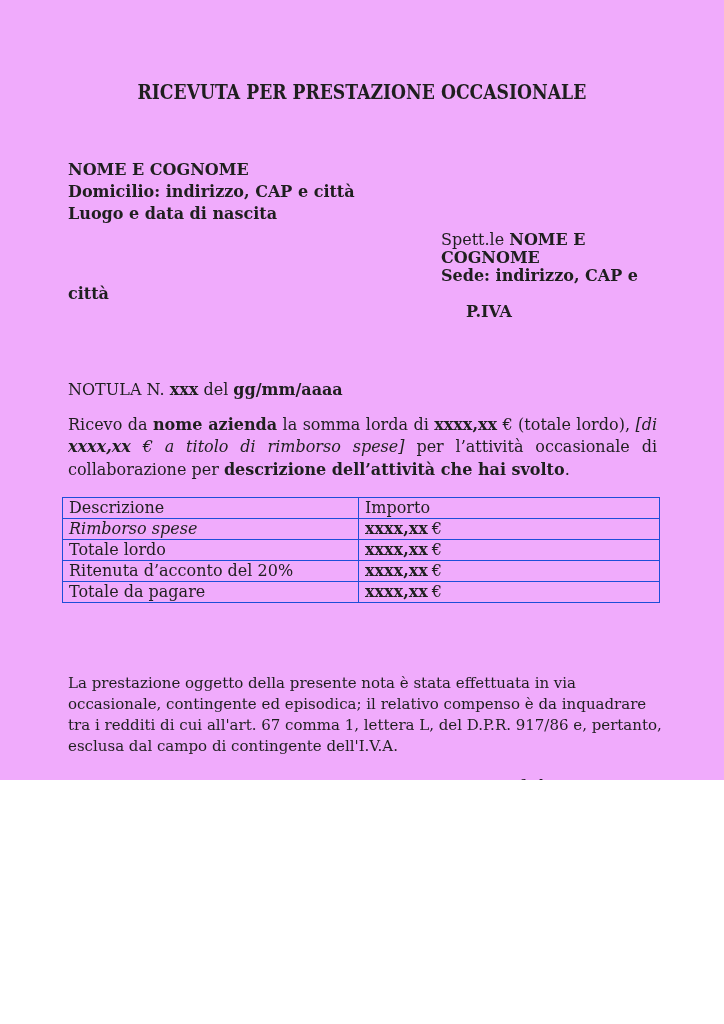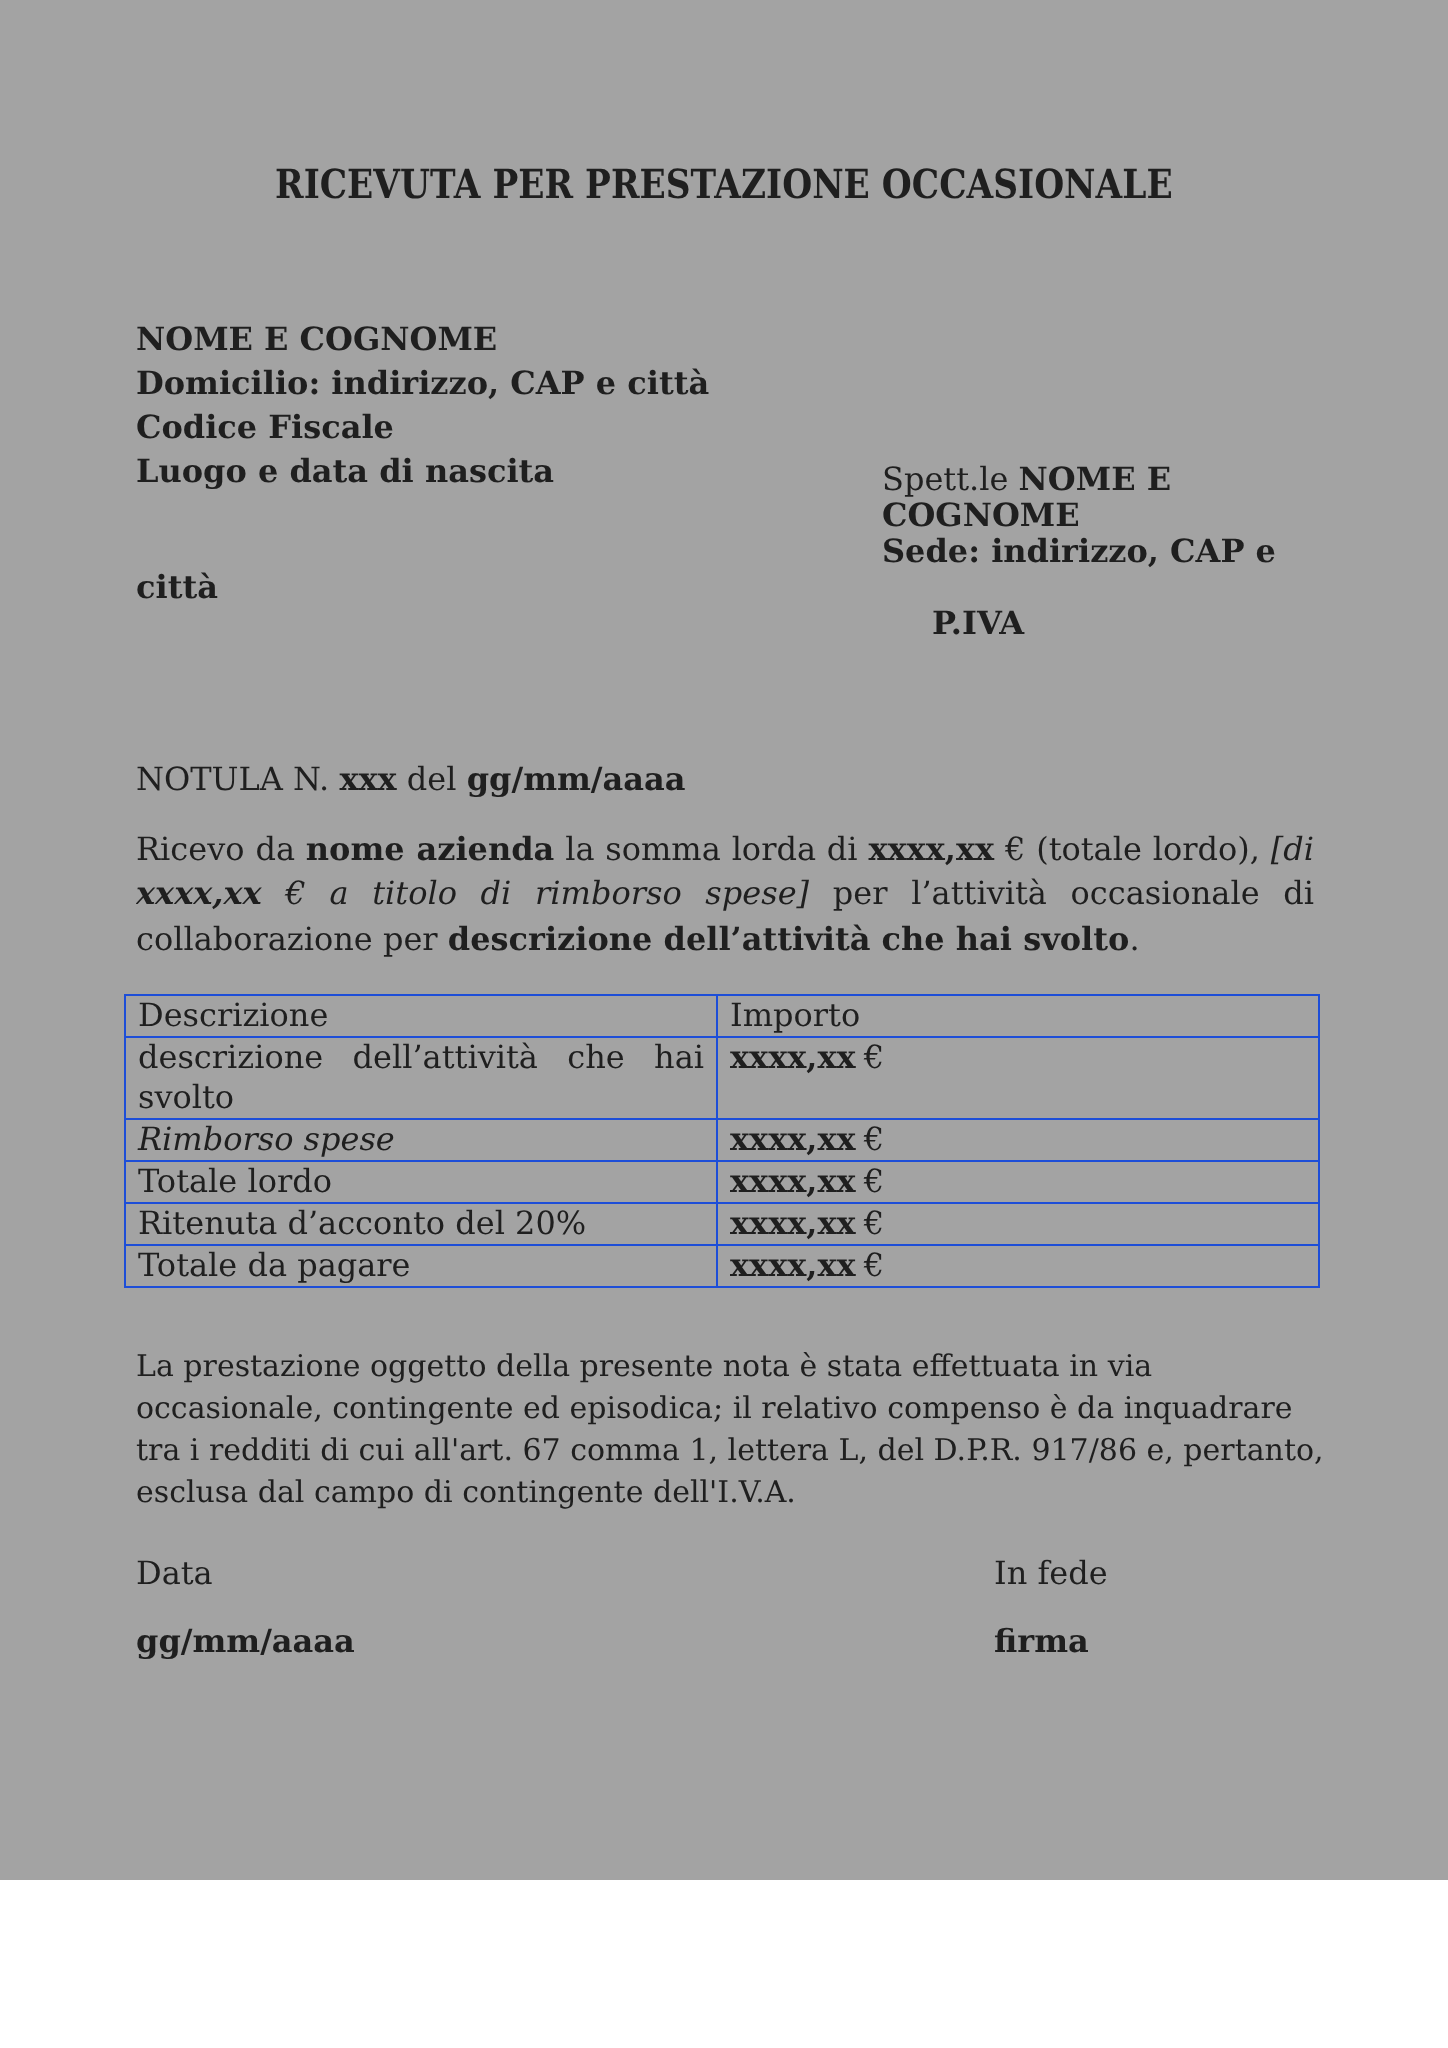--- a/index.html
+++ b/index.html
@@ -1,17 +1,17 @@
 <!DOCTYPE html>
 <html><head>
 <meta charset="utf-8">
 <style>
   html,body { margin:0; padding:0; background:#ffffff; }
   .page {
-    position:relative; width:724px; height:940px; background:#a3a3a3;
+    position:relative; width:724px; height:780px; background:#f0abfc;
     font-family:"DejaVu Serif", serif; color:#1f1f1f; font-size:16px;
     overflow:hidden;
   }
   .abs { position:absolute; white-space:nowrap; }
   .bold { font-weight:bold;margin-top:12px; }
   .it { font-style:italic; }
   .bi { font-weight:bold; font-style:italic; }
 
   
   .title-wrap { position:absolute; top:80px; left:0; width:724px; text-align:center; }
@@ -68,21 +68,20 @@
 
 <div class="page">
 
   <div class="title-wrap">
     <span class="title-text">RICEVUTA PER PRESTAZIONE OCCASIONALE</span>
   </div>
 
   <div class="sender">
     <div>NOME E COGNOME</div>
     <div>Domicilio: indirizzo, CAP e città</div>
-    <div>Codice Fiscale</div>
     <div>Luogo e data di nascita</div>
   </div>
 
   <div class="abs rcpt-l1"><span>Spett.le</span> <span class="bold">NOME E</span></div>
   <div class="abs rcpt-l2">COGNOME</div>
   <div class="abs rcpt-l3">Sede: indirizzo, CAP e</div>
   <div class="abs rcpt-overflow">città</div>
   <div class="abs rcpt-piva">P.IVA</div>
 
   <div class="abs notula"><span>NOTULA N.</span> <span class="bold">xxx</span> <span>del</span> <span class="bold">gg/mm/aaaa</span></div>
@@ -95,27 +94,20 @@
 
   <table class="costs">
     <colgroup>
         <col class="c1">
         <col class="c2">
       </colgroup>
     <tbody>
         <tr class="hrow">
       <th>Descrizione</th>
       <th>Importo</th>
-    </tr>
-    <tr>
-      <td class="cell-bold">
-        <span class="cfj">descrizione dell’attività che hai</span>
-        <span>svolto</span>
-      </td>
-      <td><span class="amt">xxxx,xx</span><span class="cur">€</span></td>
     </tr>
     <tr>
       <td class="bi">Rimborso spese</td>
       <td><span class="amt">xxxx,xx</span><span class="cur">€</span></td>
     </tr>
     <tr>
       <td>Totale lordo</td>
       <td><span class="amt">xxxx,xx</span><span class="cur">€</span></td>
     </tr>
     <tr>

